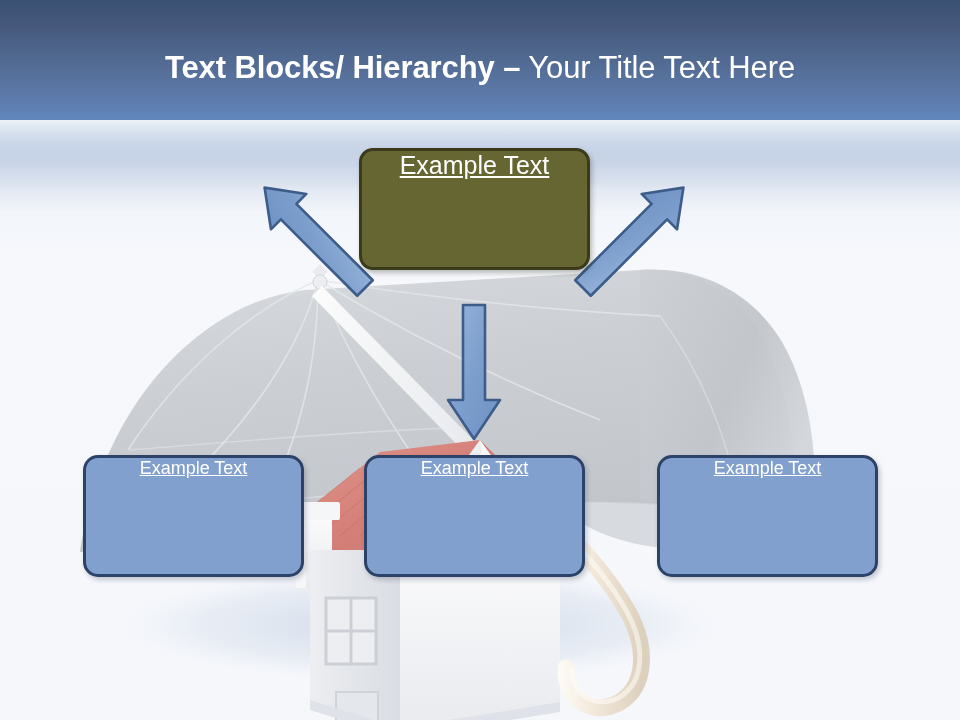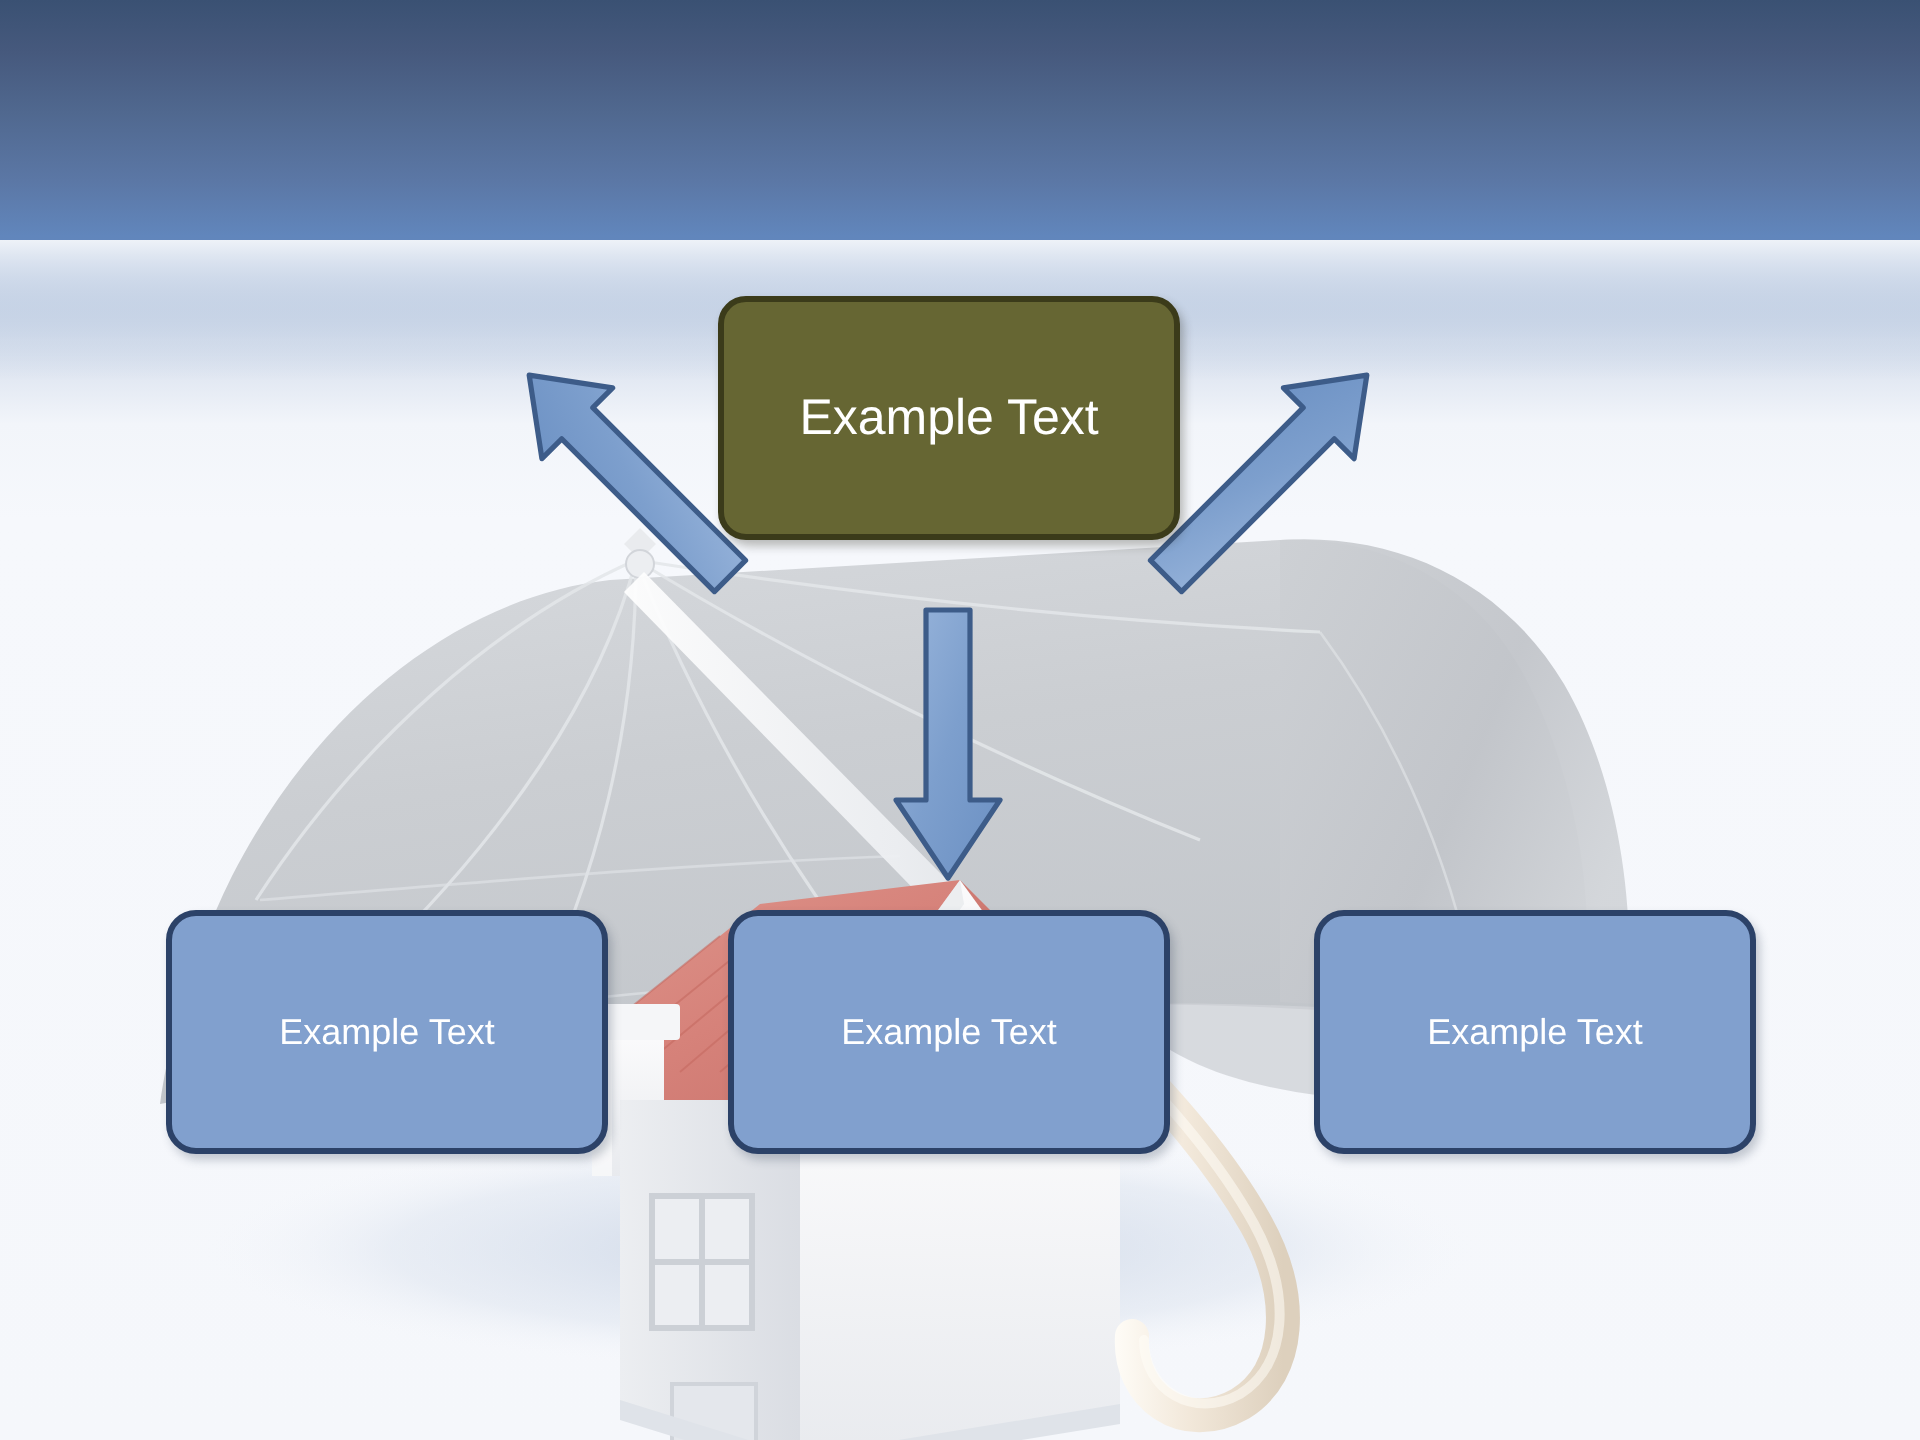--- a/index.html
+++ b/index.html
@@ -64,24 +64,25 @@
     white-space: nowrap;
   }
   .title .strong { font-weight: bold; }
   .title .light  { font-weight: normal; }
 
   
   .node {
     position: absolute;
     box-sizing: border-box;
     display: flex;
-    align-items: center;
+    align-items: flex-start;
     justify-content: center;
     color: #ffffff;
     text-align: center;
+    text-decoration: underline;
   }
   .node-top {
     left: 359px;
     top: 148px;
     width: 231px;
     height: 122px;
     background: #666633;
     border: 3px solid #3b3b1a;
     border-radius: 14px;
     font-size: 25px;
@@ -275,20 +276,23 @@
 
     <g transform="translate(474,305)">
       <path d="M -11 0 L -11 95 L -26 95 L 0 134 L 26 95 L 11 95 L 11 0 Z" fill="url(#arrG)" stroke="#3d5c89" stroke-width="2.6" stroke-linejoin="round"></path>
     </g>
 
     <g transform="translate(583,288) rotate(-135)">
       <path d="M -11 0 L -11 108 L -25 108 L 0 142 L 25 108 L 11 108 L 11 0 Z" fill="url(#arrG)" stroke="#3d5c89" stroke-width="2.6" stroke-linejoin="round"></path>
     </g>
   </svg>
 
+  <div class="title">
+    <span class="strong">Text Blocks/ Hierarchy –</span><span class="light"> Your Title Text Here</span>
+  </div>
 
   <div class="node node-top">
     <span>Example  Text</span>
   </div>
 
   <div class="node node-leaf leaf-1">
     <span>Example Text</span>
   </div>
 
   <div class="node node-leaf leaf-2">

